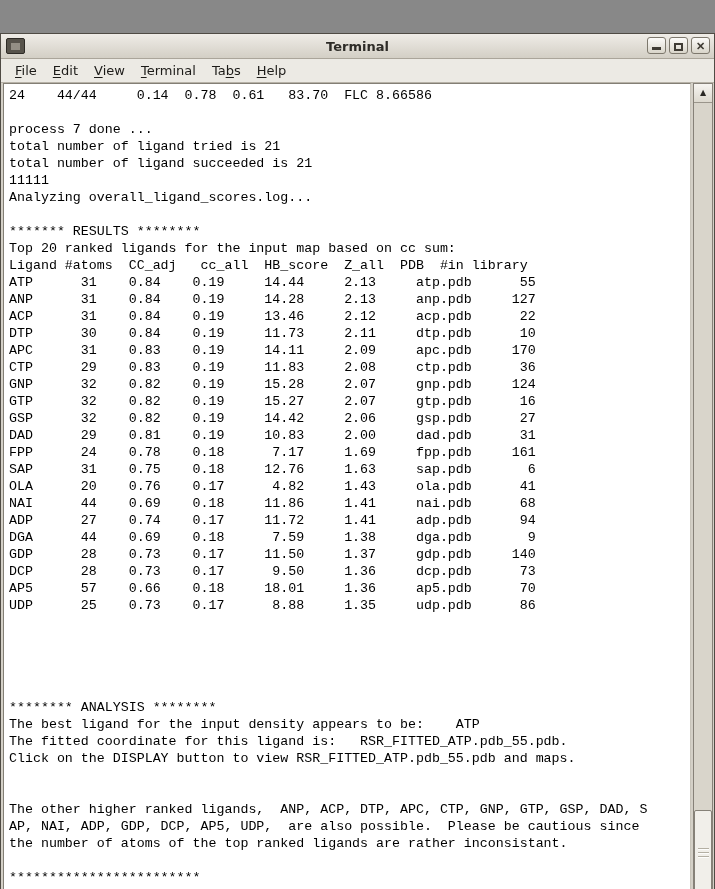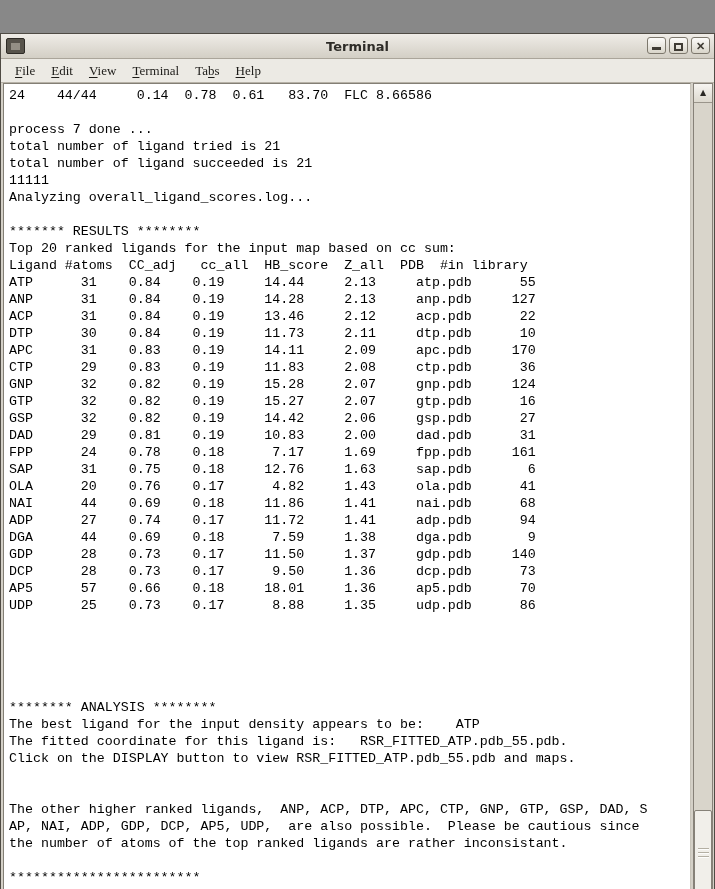--- a/index.html
+++ b/index.html
@@ -35,21 +35,21 @@
     display:flex;align-items:flex-end;justify-content:center;cursor:default;
   }
   .glyph-min{width:9px;height:3px;background:#3f3b34;margin-bottom:3px;}
   .glyph-max{width:9px;height:8px;box-sizing:border-box;border:2px solid #3f3b34;margin-bottom:2px;}
   .glyph-close{font-size:11px;font-weight:bold;color:#3f3b34;line-height:14px;align-self:center;}
   
   .menubar{
     height:23px;flex:0 0 23px;background:#eceae4;
     border-bottom:1px solid #b7b2a7;
     display:flex;align-items:center;padding-left:6px;
-    font-size:13px;color:#1c1b18;font-family:Liberation Serif, serif;
+    font-size:13px;color:#1c1b18;
   }
   .menu-item{padding:3px 8px;}
   .menu-item u{text-decoration:underline;text-underline-offset:2px;}
   
   .content{flex:1;display:flex;padding:0 1px 5px 2px;background:#d4d0c7;min-height:0;}
   .term{
     flex:1;margin:0;background:#ffffff;color:#000000;
     border:1px solid;border-color:#837f75 #c8c4ba #c8c4ba #837f75;
     font-family:Liberation Mono, monospace;
     font-size:13.3px;line-height:17px;

